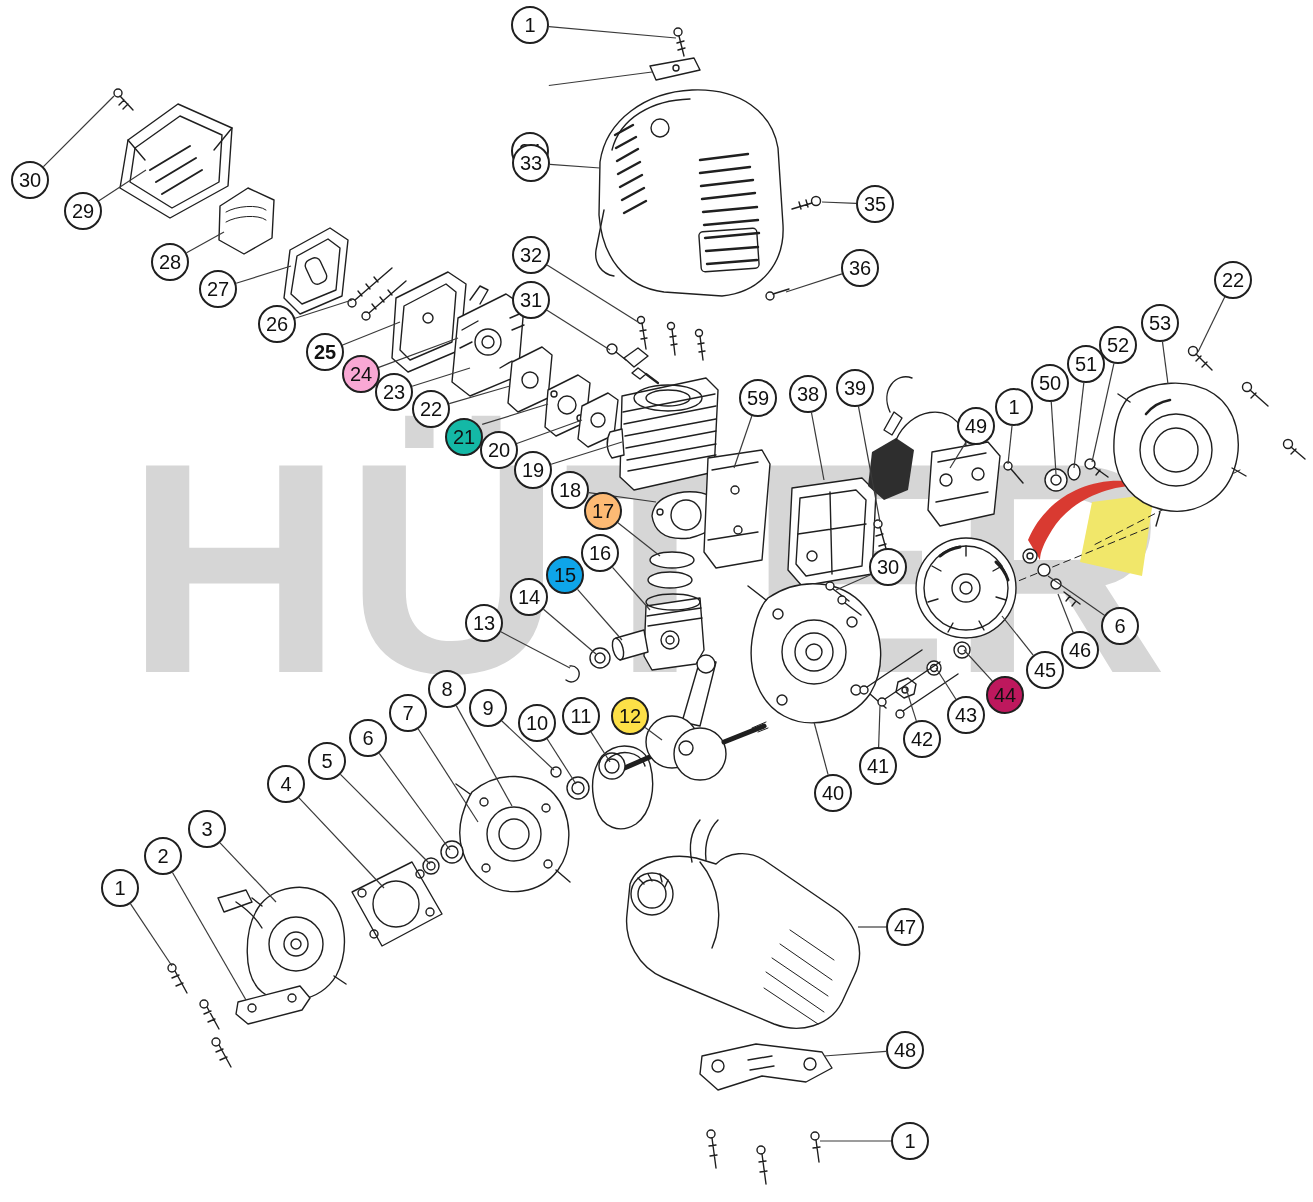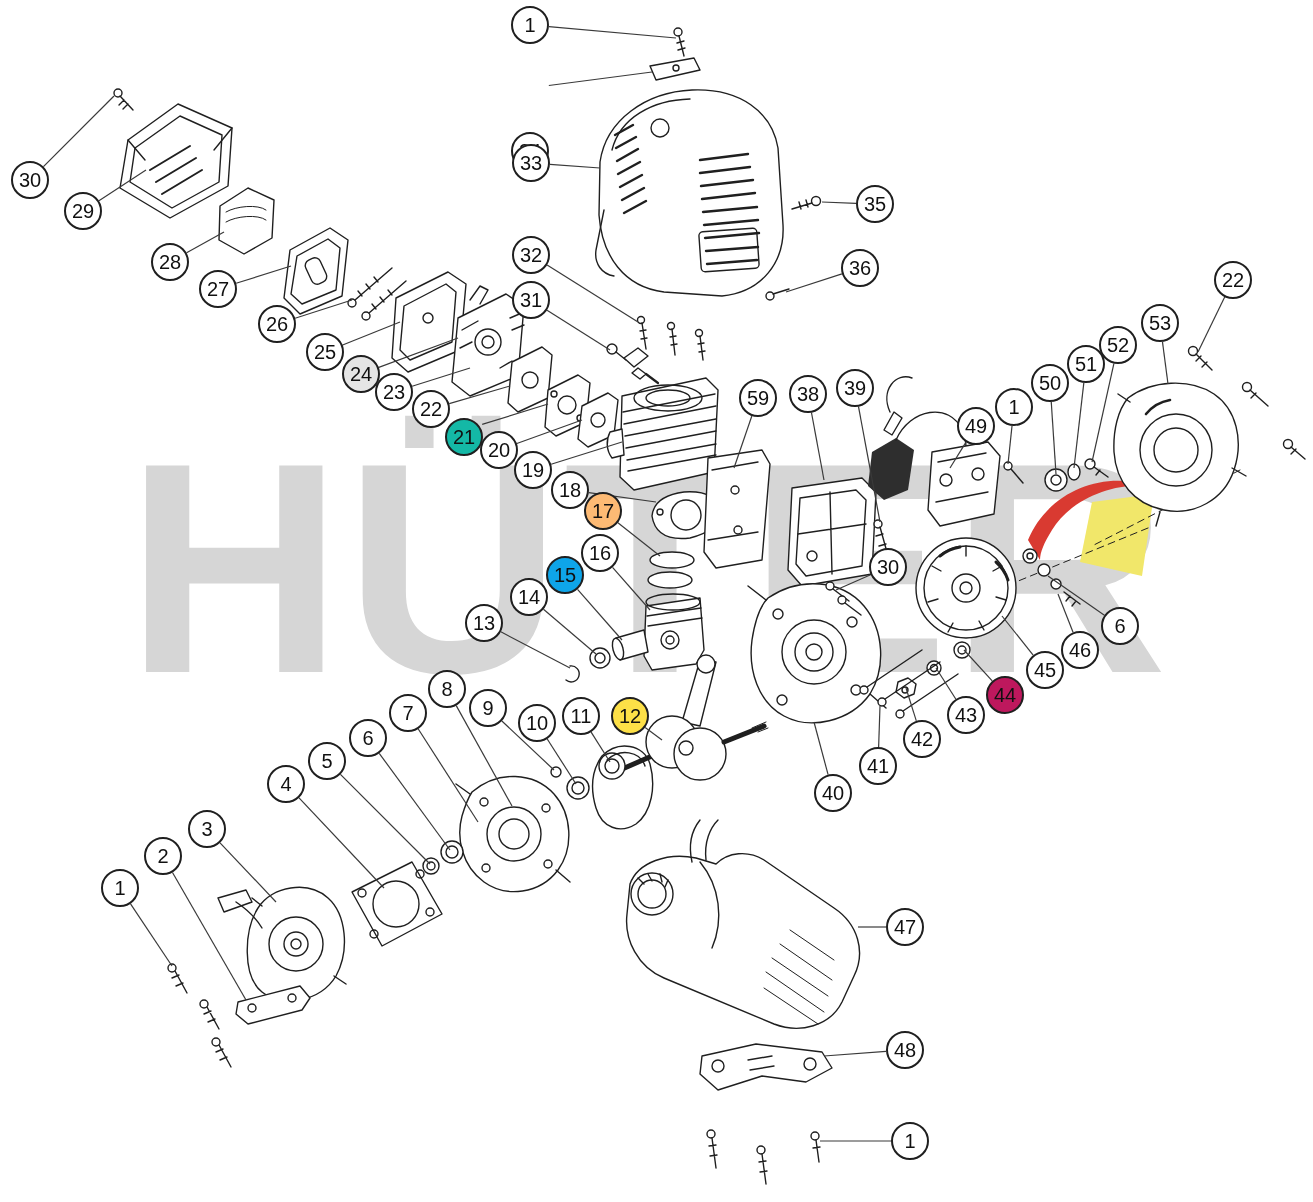--- a/index.html
+++ b/index.html
@@ -476,22 +476,22 @@
       <div class="balloon" style="left: 530px; top: 25px; border-color: rgb(31, 31, 31); background: rgb(255, 255, 255);">1</div>
       <div class="balloon" style="left: 530px; top: 88px; border-color: rgb(31, 31, 31); background: rgb(255, 255, 255); margin-top: 44px;">34</div>
       <div class="balloon" style="left: 531px; top: 163px; border-color: rgb(31, 31, 31); background: rgb(255, 255, 255);">33</div>
       <div class="balloon" style="left: 531px; top: 255px; border-color: rgb(31, 31, 31); background: rgb(255, 255, 255);">32</div>
       <div class="balloon" style="left: 531px; top: 300px; border-color: rgb(31, 31, 31); background: rgb(255, 255, 255);">31</div>
       <div class="balloon" style="left: 30px; top: 180px; border-color: rgb(31, 31, 31); background: rgb(255, 255, 255);">30</div>
       <div class="balloon" style="left: 83px; top: 211px; border-color: rgb(31, 31, 31); background: rgb(255, 255, 255);">29</div>
       <div class="balloon" style="left: 170px; top: 262px; border-color: rgb(31, 31, 31); background: rgb(255, 255, 255);">28</div>
       <div class="balloon" style="left: 218px; top: 289px; border-color: rgb(31, 31, 31); background: rgb(255, 255, 255);">27</div>
       <div class="balloon" style="left: 277px; top: 324px; border-color: rgb(31, 31, 31); background: rgb(255, 255, 255);">26</div>
-      <div class="balloon" style="left: 325px; top: 352px; border-color: rgb(31, 31, 31); background: rgb(255, 255, 255);">25</div>
-      <div class="balloon" style="left: 361px; top: 374px; border-color: rgb(31, 31, 31); background: #e5e5e5;">24</div>
+      <div class="balloon" style="left: 325px; top: 352px; border-color: rgb(31, 31, 31); background: rgb(255, 255, 255); font-weight: bold;">25</div>
+      <div class="balloon" style="left: 361px; top: 374px; border-color: rgb(31, 31, 31); background: #f9a8d4;">24</div>
       <div class="balloon" style="left: 394px; top: 392px; border-color: rgb(31, 31, 31); background: rgb(255, 255, 255);">23</div>
       <div class="balloon" style="left: 431px; top: 409px; border-color: rgb(31, 31, 31); background: rgb(255, 255, 255);">22</div>
       <div class="balloon" style="left: 464px; top: 437px; border-color: rgb(31, 31, 31); background: #14b8a6;">21</div>
       <div class="balloon" style="left: 499px; top: 450px; border-color: rgb(31, 31, 31); background: rgb(255, 255, 255);">20</div>
       <div class="balloon" style="left: 533px; top: 470px; border-color: rgb(31, 31, 31); background: rgb(255, 255, 255);">19</div>
       <div class="balloon" style="left: 570px; top: 490px; border-color: rgb(31, 31, 31); background: rgb(255, 255, 255);">18</div>
       <div class="balloon" style="left: 603px; top: 511px; border-color: rgb(31, 31, 31); background: #fdba74;">17</div>
       <div class="balloon" style="left: 600px; top: 553px; border-color: rgb(31, 31, 31); background: rgb(255, 255, 255);">16</div>
       <div class="balloon" style="left: 565px; top: 575px; border-color: rgb(31, 31, 31); background: #0ea5e9;">15</div>
       <div class="balloon" style="left: 529px; top: 597px; border-color: rgb(31, 31, 31); background: rgb(255, 255, 255);">14</div>

